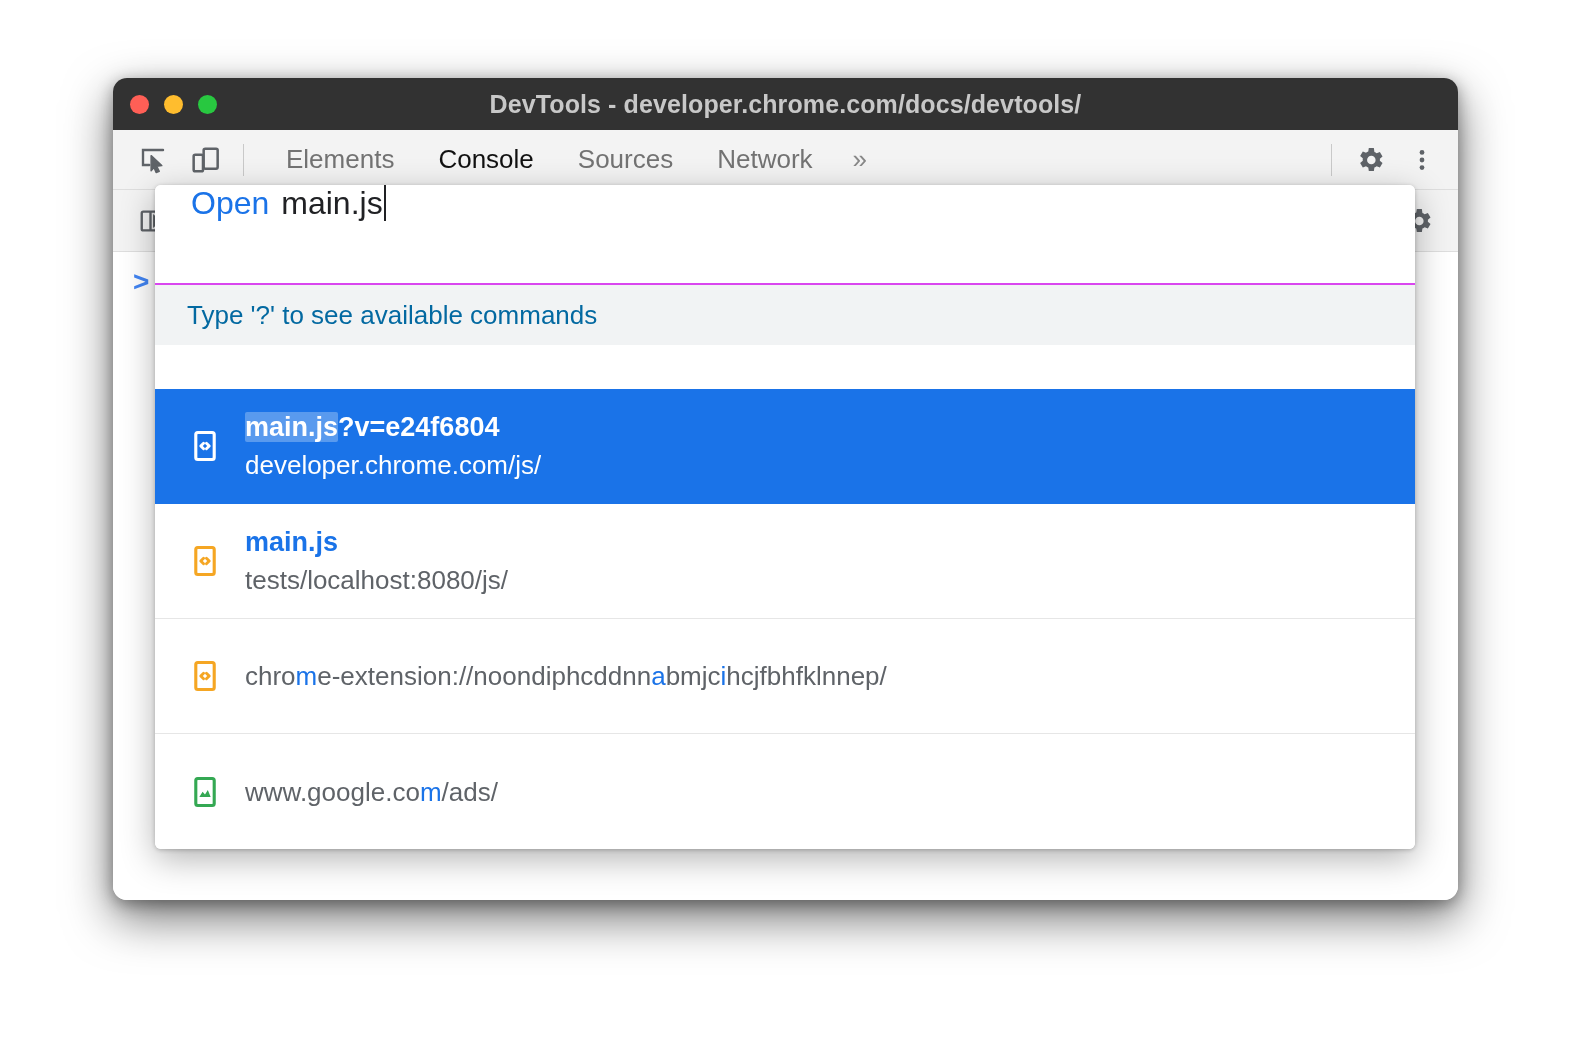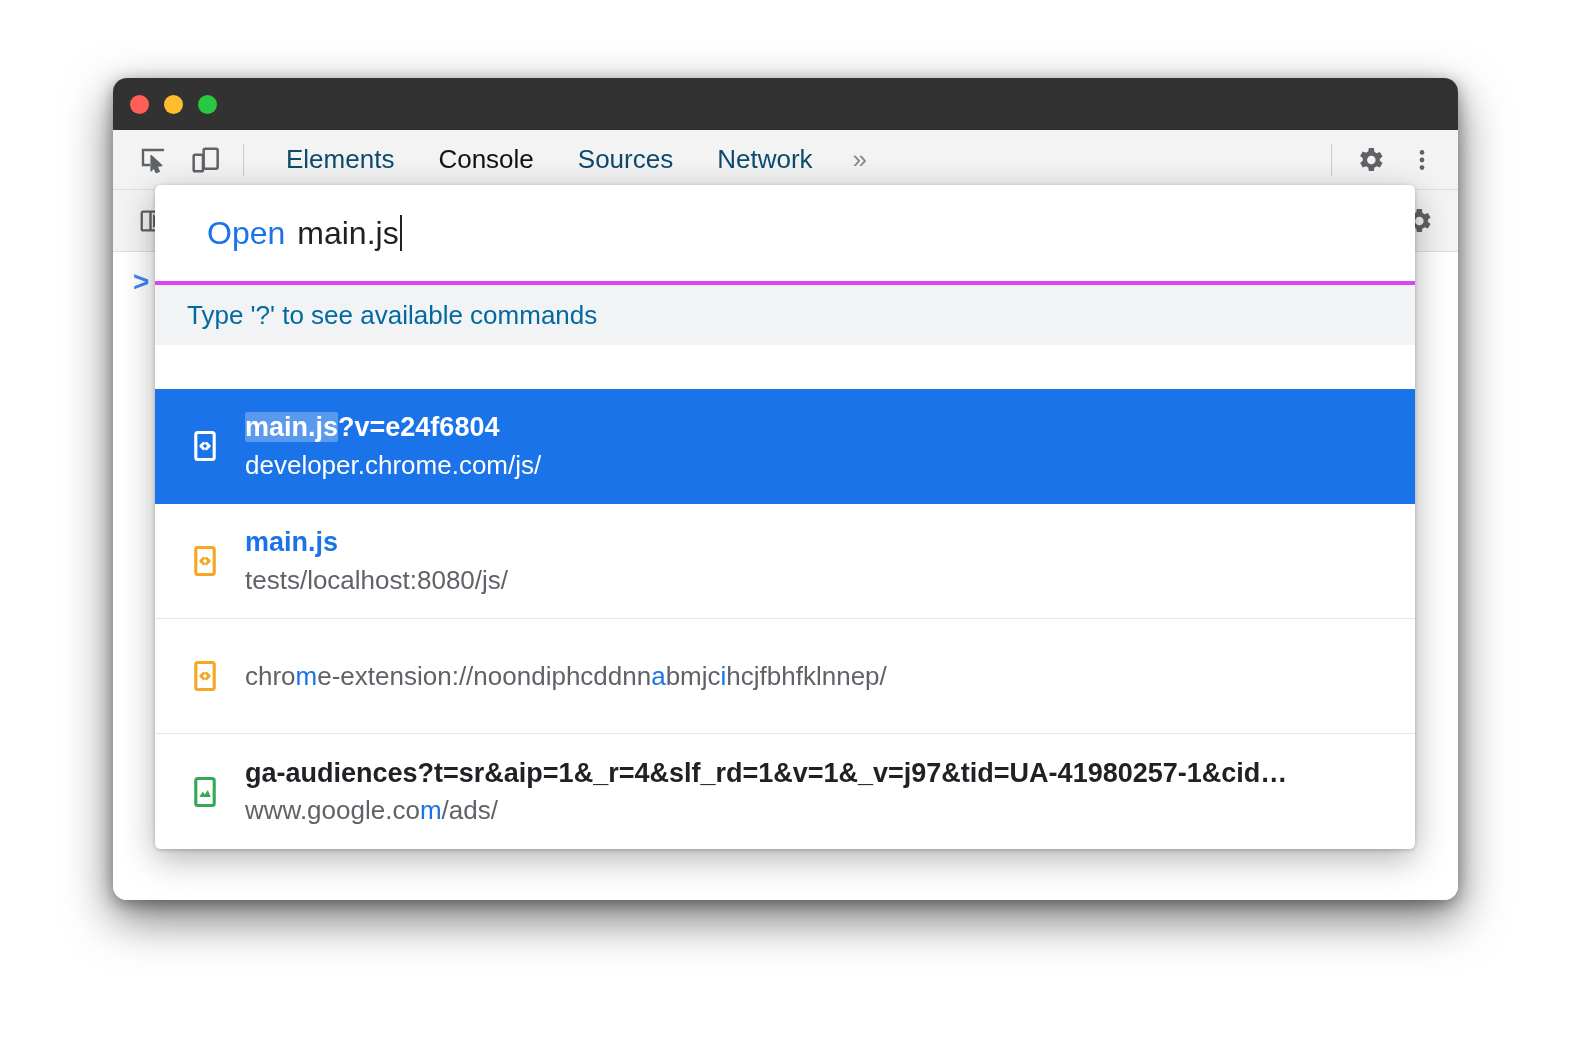--- a/index.html
+++ b/index.html
@@ -93,21 +93,21 @@
   }
 
   .tabs {
     display: flex;
     align-items: center;
     gap: 0px;
     margin-left: 8px;
   }
   .tab {
     font-size: 26px;
-    color: #0c4a6e;
+    color: #737373;
     padding: 6px 22px;
     white-space: nowrap;
   }
   .tab.active {
     color: #111111;
   }
   .tab.more {
     color: #888888;
     font-size: 26px;
     padding: 4px 18px;
@@ -163,23 +163,22 @@
     border-radius: 6px;
     background: #ffffff;
     box-shadow: 0 10px 34px rgba(0,0,0,0.30), 0 1px 4px rgba(0,0,0,0.22);
     overflow: hidden;
     z-index: 20;
   }
 
   .palette-input-area {
     height: 100px;
     display: flex;
-    align-items: center;
-    padding-left: 52px;
-    border-bottom: 4px solid #d946ef;
+    padding-left: 36px;
+    border-bottom: 2px solid #d946ef;
     background: #ffffff;
     box-sizing: border-box;
   }
   .prefix {
     color: #1a73e8;
     font-size: 32px;
     margin-right: 12px;
   }
   .query {
     color: #202124;
@@ -264,20 +263,21 @@
 <div class="stage">
 
   <div class="window">
 
     <div class="titlebar">
       <div class="traffic">
         <div class="dot red"></div>
         <div class="dot yellow"></div>
         <div class="dot green"></div>
       </div>
+      <div class="window-title">DevTools - developer.chrome.com/docs/devtools/</div>
     </div>
 
     <div class="dt-toolbar">
       <div class="tbtn">
         <svg width="30" height="30" viewBox="0 0 24 24" fill="none" stroke="#5f6368" stroke-width="1.9">
           <path d="M20 4 H4 V16 H9" stroke-linecap="round"></path>
           <path d="M10.5 8.5 L19 16.5 L15 17 L17 21 L14.5 22 L12.8 18 L10.5 20.5 Z" fill="#5f6368" stroke="#5f6368" stroke-width="1.2" stroke-linejoin="round"></path>
         </svg>
       </div>
       <div class="tbtn">
@@ -382,21 +382,20 @@
           </div>
         </div>
         <div class="result">
           <div class="ricon">
             <svg width="34" height="34" viewBox="0 0 24 24">
               <rect x="5.5" y="2.5" width="13" height="19" rx="1.4" fill="none" stroke="#34a853" stroke-width="2.2"></rect>
               <path d="M8 15.5 L10.3 11.8 L12 13.8 L14 10.5 L16 15.5 Z" fill="#34a853"></path>
             </svg>
           </div>
           <div class="rtext">
-            <div class="rtitle"><span>ga-audiences?t=sr&amp;aip=1&amp;_r=4&amp;slf_rd=1&amp;v=1&amp;_v=j97&amp;tid=UA-41980257-1&amp;cid…</span></div>
             <div class="rsub"><span>www.google.co</span><span class="hl">m</span><span>/ads/</span></div>
           </div>
         </div>
       </div>
 
   </div>
 
 </div>
 
 </body></html>

